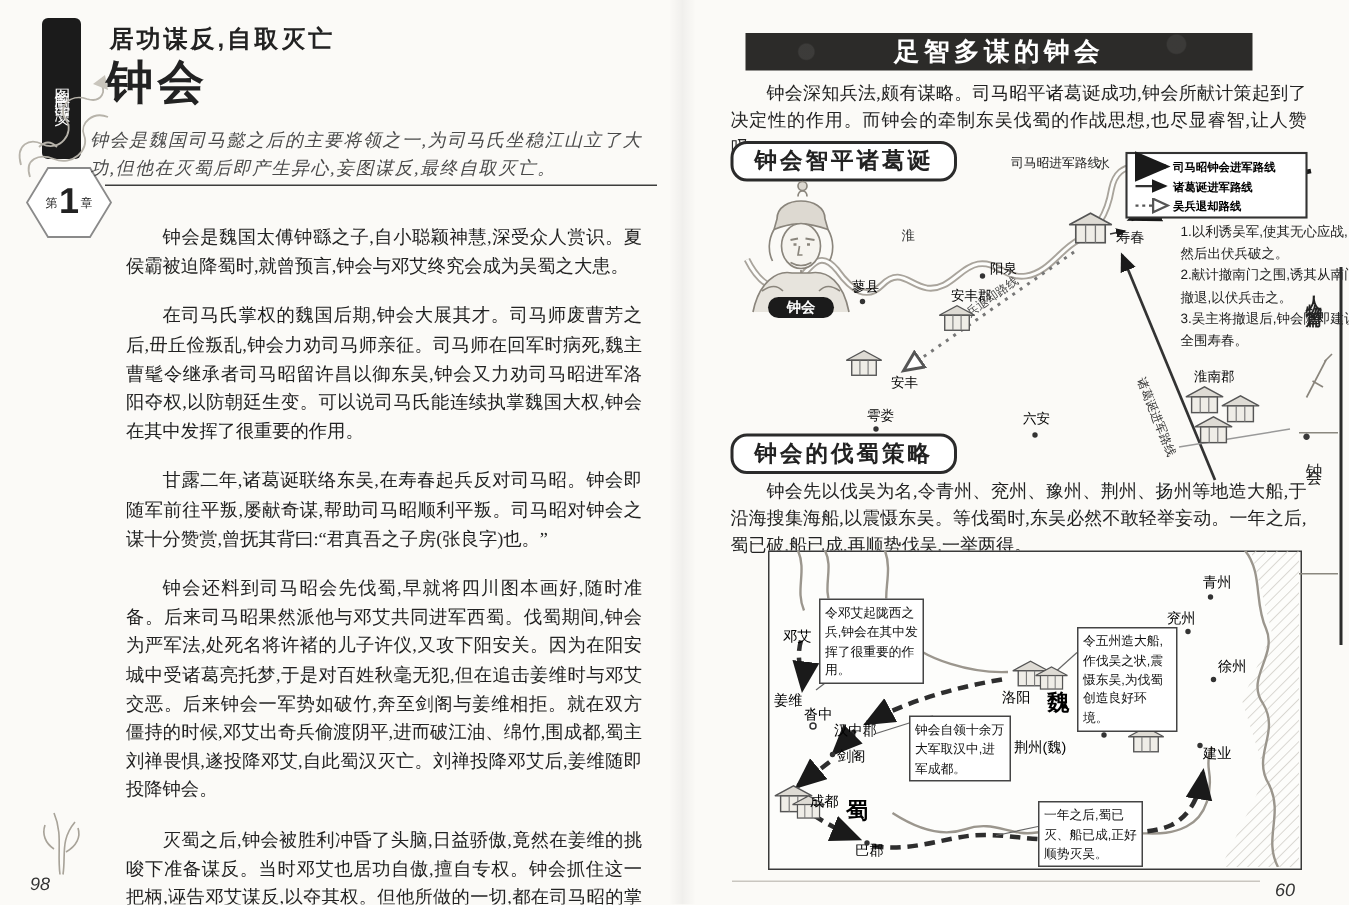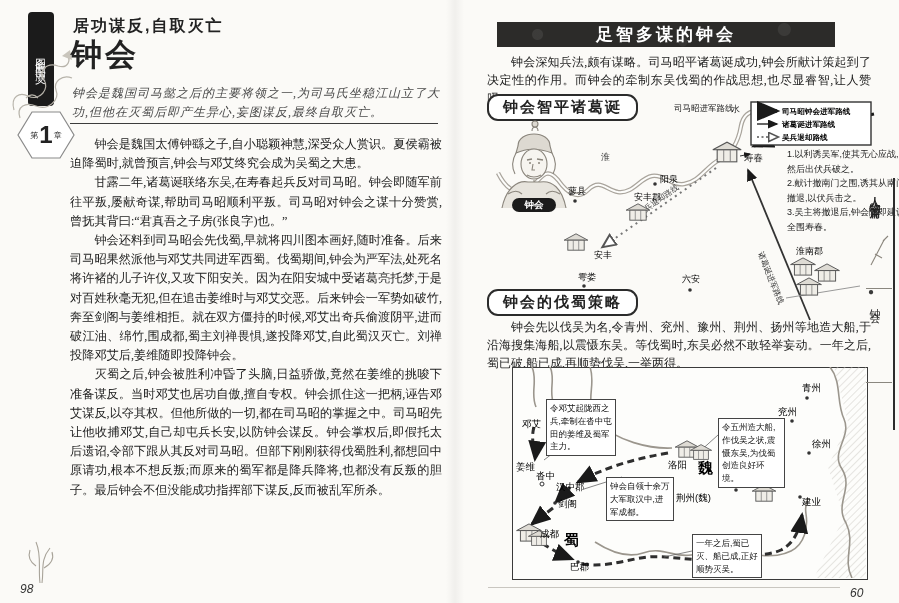--- a/index.html
+++ b/index.html
@@ -16,25 +16,25 @@
   .hexwrap{left:16px;top:110px;width:60px;height:50px;}
   .hextext{position:absolute;left:0;top:0;width:60px;height:50px;display:flex;align-items:center;
            justify-content:center;gap:1px;font-family:"Liberation Sans",sans-serif;}
   .hextext .sm{font-size:8px;} .hextext .big{font-size:24px;font-weight:bold;line-height:1;}
   .pagenum{font-size:12px;color:#333;font-family:"Liberation Sans",sans-serif;font-style:italic;}
 
   .l-subtitle{left:73px;top:16px;font-size:16px;font-weight:bold;letter-spacing:2px;
               font-family:"Liberation Sans",sans-serif;}
   .l-title{left:71px;top:34px;font-size:31px;font-weight:bold;letter-spacing:3px;
            font-family:"Liberation Sans",sans-serif;}
-  .l-intro{left:72px;top:84px;width:368px;font-size:12px;line-height:19px;color:#4a4a4a;
+  .l-intro{left:60px;top:84px;width:368px;font-size:12px;line-height:19px;color:#4a4a4a;
            font-style:italic;letter-spacing:1px;}
   .l-rule{left:70px;top:123px;width:368px;height:0;border-top:1px solid #3c3c3c;}
   .l-body{left:70px;top:135px;width:372px;font-size:12.2px;line-height:19.2px;text-align:justify;}
-  .l-body p{margin:0;text-indent:2em;}
+  .l-body p{margin:14px;text-indent:2em;}
 
   
   .banner{left:497px;top:22px;width:338px;height:25px;background:#2c2b29;
           background-image:radial-gradient(circle at 12% 50%, rgba(255,255,255,.08) 0 5px, transparent 6px),
                            radial-gradient(circle at 85% 30%, rgba(255,255,255,.07) 0 6px, transparent 7px),
                            radial-gradient(circle at 55% 80%, rgba(255,255,255,.05) 0 4px, transparent 5px);
           display:flex;align-items:center;justify-content:center;}
   .banner span{color:#fff;font-size:17px;font-weight:bold;letter-spacing:3px;
                font-family:"Liberation Sans",sans-serif;}
   .r-intro{left:487px;top:53px;width:384px;font-size:12px;line-height:18px;text-align:justify;}
@@ -122,20 +122,21 @@
 
 <div class="abs pagenum" style="left:20px;top:582px">98</div>
 
 <div class="abs l-subtitle">居功谋反,自取灭亡</div>
 <div class="abs l-title">钟会</div>
 <div class="abs l-intro">钟会是魏国司马懿之后的主要将领之一,为司马氏坐稳江山立了大功,但他在灭蜀后即产生异心,妄图谋反,最终自取灭亡。</div>
 <div class="abs l-rule"></div>
 
 <div class="abs l-body">
   <p>钟会是魏国太傅钟繇之子,自小聪颖神慧,深受众人赏识。夏侯霸被迫降蜀时,就曾预言,钟会与邓艾终究会成为吴蜀之大患。</p>
+  <p>在司马氏掌权的魏国后期,钟会大展其才。司马师废曹芳之后,毌丘俭叛乱,钟会力劝司马师亲征。司马师在回军时病死,魏主曹髦令继承者司马昭留许昌以御东吴,钟会又力劝司马昭进军洛阳夺权,以防朝廷生变。可以说司马氏能连续执掌魏国大权,钟会在其中发挥了很重要的作用。</p>
   <p>甘露二年,诸葛诞联络东吴,在寿春起兵反对司马昭。钟会即随军前往平叛,屡献奇谋,帮助司马昭顺利平叛。司马昭对钟会之谋十分赞赏,曾抚其背曰:“君真吾之子房(张良字)也。”</p>
   <p>钟会还料到司马昭会先伐蜀,早就将四川图本画好,随时准备。后来司马昭果然派他与邓艾共同进军西蜀。伐蜀期间,钟会为严军法,处死名将许褚的儿子许仪,又攻下阳安关。因为在阳安城中受诸葛亮托梦,于是对百姓秋毫无犯,但在追击姜维时与邓艾交恶。后来钟会一军势如破竹,奔至剑阁与姜维相拒。就在双方僵持的时候,邓艾出奇兵偷渡阴平,进而破江油、绵竹,围成都,蜀主刘禅畏惧,遂投降邓艾,自此蜀汉灭亡。刘禅投降邓艾后,姜维随即投降钟会。</p>
   <p>灭蜀之后,钟会被胜利冲昏了头脑,日益骄傲,竟然在姜维的挑唆下准备谋反。当时邓艾也居功自傲,擅自专权。钟会抓住这一把柄,诬告邓艾谋反,以夺其权。但他所做的一切,都在司马昭的掌握之中。司马昭先让他收捕邓艾,自己却屯兵长安,以防钟会谋反。钟会掌权后,即假托太后遗诏,令部下跟从其反对司马昭。但部下刚刚获得伐蜀胜利,都想回中原请功,根本不想反叛;而原来的蜀军都是降兵降将,也都没有反叛的胆子。最后钟会不但没能成功指挥部下谋反,反而被乱军所杀。</p>
 </div>
 
 <div class="abs banner">
   <span>足智多谋的钟会</span>
 </div>
 
 <div class="abs r-intro">
@@ -296,21 +297,21 @@
   <text x="24" y="112" font-size="9.5">沓中</text>
   <circle cx="30" cy="117" r="2" fill="#fff" stroke="#333" stroke-width="1"></circle>
   <text x="44" y="123" font-size="9.5">汉中郡</text>
   <text x="46" y="140" font-size="9.5">剑阁</text>
   <circle cx="43" cy="136" r="1.8" fill="#333"></circle>
   <text x="28" y="170" font-size="9.5">成都</text>
   <text x="58" y="203" font-size="9.5">巴郡</text>
   <circle cx="66" cy="195" r="1.8" fill="#333"></circle>
 </svg>
 
-<div class="abs callout" style="left:546px;top:399px;width:62px">令邓艾起陇西之兵,牵制在沓中屯田的姜维及蜀军主力。</div>
+<div class="abs callout" style="left:546px;top:399px;width:62px">令邓艾起陇西之兵,钟会在其中发挥了很重要的作用。</div>
 <div class="abs callout" style="left:718px;top:418px;width:59px">令五州造大船,作伐吴之状,震慑东吴,为伐蜀创造良好环境。</div>
 <div class="abs callout" style="left:606px;top:477px;width:60px">钟会自领十余万大军取汉中,进军成都。</div>
 <div class="abs callout" style="left:692px;top:534px;width:62px">一年之后,蜀已灭、船已成,正好顺势灭吴。</div>
 
 <div class="abs bot-rule"></div>
 <div class="abs pagenum" style="left:850px;top:586px">60</div>
 
 <div class="abs side-rule"></div>
 <div class="abs side-part">人物篇</div>
 <svg class="abs" style="left:868px;top:234px" width="22" height="34" viewBox="0 0 22 34">

